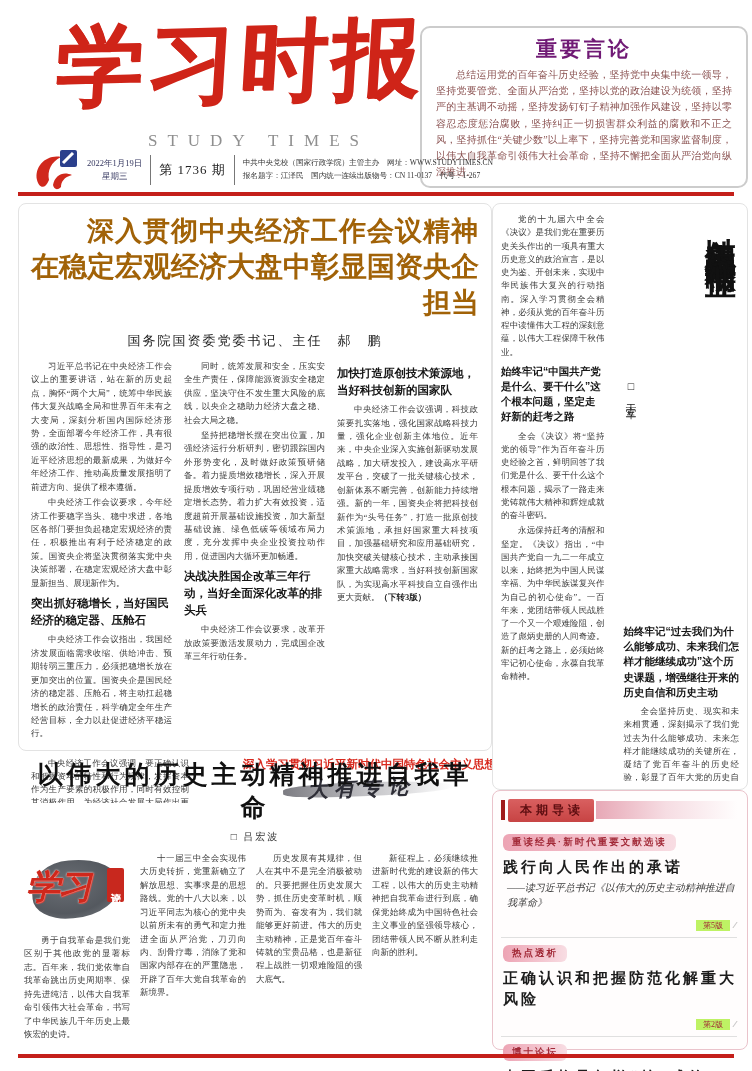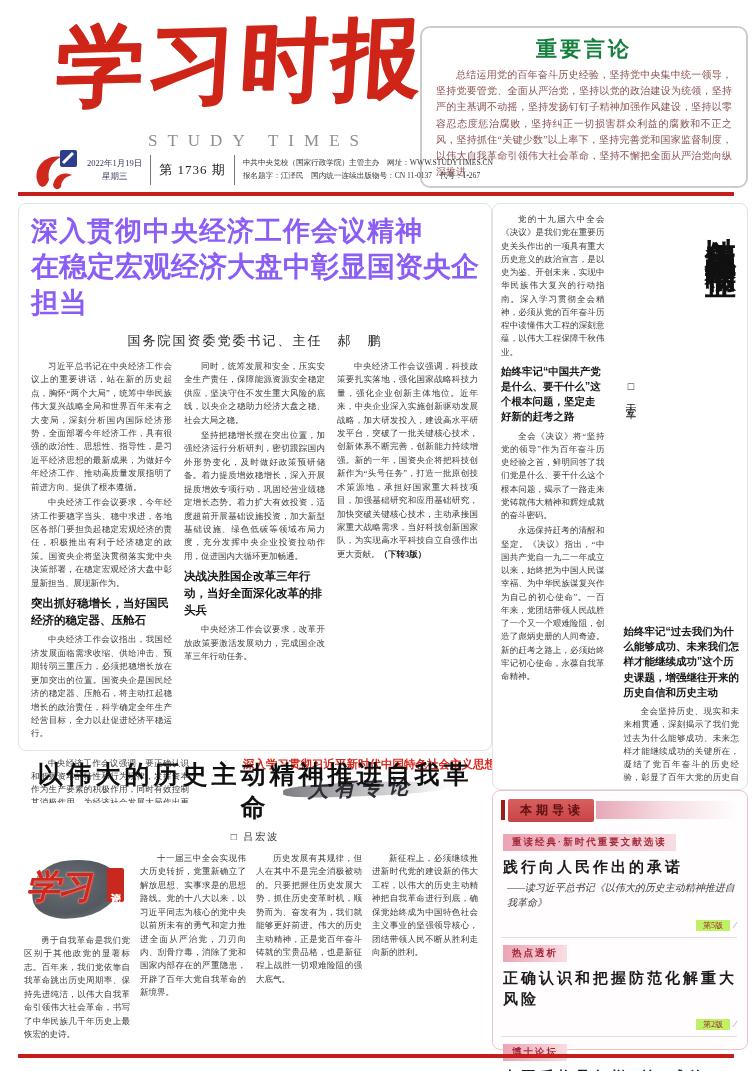--- a/index.html
+++ b/index.html
@@ -21,42 +21,42 @@
     position:absolute; left:148px; top:131px;
     font-family:"Liberation Serif", serif; font-size:17px;
     letter-spacing:10px; color:#8f8f8f;
   }
   .quote-box {
     position:absolute; left:420px; top:26px; width:328px; height:162px;
     border:2px solid #cccccc; border-radius:10px; background:#fff;
     padding:7px 14px 6px 14px;
   }
   .quote-box h2 {
-    text-align:center; color:#15803d; font-size:21px; letter-spacing:3px;
+    text-align:center; color:#701a75; font-size:21px; letter-spacing:3px;
     font-family:"Liberation Sans", sans-serif; font-weight:bold; margin-bottom:4px;
   }
   .quote-box p {
     font-size:10px; line-height:1.62; color:#8a5150; text-align:justify;
     text-indent:2em; font-weight:500;
   }
   .info-row { position:absolute; left:30px; top:146px; height:48px; display:flex; align-items:center; }
   .emblem { width:50px; height:46px; margin-right:7px; }
   .date-block { font-size:8.5px; color:#33355e; line-height:1.5; text-align:center; }
   .vdiv { width:1px; height:30px; background:#777; margin:0 8px; }
   .issue-no { font-size:13px; color:#222; letter-spacing:1px; white-space:nowrap; }
   .pub-block { font-size:7.6px; color:#333; line-height:1.65; white-space:nowrap; }
   .red-rule-top { position:absolute; left:18px; top:192px; width:716px; height:4px; background:#c41f1a; }
   .red-rule-bottom { position:absolute; left:18px; top:1054px; width:716px; height:4px; background:#c41f1a; }
 
   
   .main-box {
     position:absolute; left:18px; top:203px; width:474px; height:548px;
     border:1px solid #e3e3e3; border-radius:8px; background:#fff; padding:10px 12px 6px 12px;
   }
-  .headline { text-align:left; font-family:Liberation Serif, serif; font-weight:bold; color:#8b5cf6; }
+  .headline { text-align:right; font-family:Liberation Serif, serif; font-weight:bold; color:#a16207; }
   .headline .h1 { font-size:27px; letter-spacing:1px; line-height:1.3; }
   .headline .h2 { font-size:28px; letter-spacing:0px; line-height:1.3; }
   .byline { text-align:center; font-size:13px; color:#222; margin:10px 0 10px 0; letter-spacing:2px; }
   .main-cols { display:flex; gap:12px; }
   .mcol { width:141px; height:392px; overflow:hidden; font-size:8.5px; line-height:1.58; color:#3a3a3a; text-align:justify; }
   .mcol p { text-indent:2em; margin-bottom:2px; }
   .sub-head {
     font-family:"Liberation Sans", sans-serif; font-weight:bold; font-size:11.5px;
     color:#161616; line-height:1.45; margin:5px 0 5px 0; text-indent:0 !important; text-align:left;
   }
@@ -118,21 +118,21 @@
   .digest-header { display:flex; align-items:center; height:22px; margin-bottom:6px; }
   .digest-header .bar { width:4px; height:20px; background:#a01d1d; margin-right:3px; }
   .digest-header .label { background:linear-gradient(#d96060,#c74343); color:#5c0d10; font-weight:bold;
     font-family:"Liberation Sans", sans-serif; font-size:12px; letter-spacing:4px; padding:3px 10px 3px 12px; border-radius:2px; }
   .digest-header .band { flex:1; height:18px; margin-left:2px;
     background:linear-gradient(to right, #e7a8b6, #f6dde3, rgba(255,255,255,0)); }
   .digest-item { padding:4px 0 3px 2px; border-bottom:1px solid #e0e0e0; }
   .digest-item:last-child { border-bottom:none; }
   .digest-label { display:inline-block; background:linear-gradient(to right,#eda4b4,#f8dde3); color:#a22a38;
     font-family:"Liberation Sans", sans-serif; font-weight:bold; font-size:9.5px; letter-spacing:2px;
-    padding:2px 9px; border-radius:0; margin-bottom:6px; }
+    padding:2px 9px; border-radius:6px; margin-bottom:6px; }
   .digest-title { font-family:"DejaVu Serif", serif; font-weight:bold; font-size:15px; color:#1c1c1c;
     letter-spacing:3px; line-height:1.35; }
   .digest-subtitle { font-size:10px; color:#3c3c3c; line-height:1.5; margin-top:3px; padding-left:4px; font-style:italic; }
   .digest-page { text-align:right; margin:4px 2px 2px 0; }
   .digest-page .pg { background:#bef264; color:#a02a34; font-size:8px; padding:1px 7px; }
   .digest-page .slashes { color:#b8b8b8; font-size:9px; letter-spacing:-1px; }
 </style>
 </head>
 <body>
 
@@ -181,20 +181,21 @@
         <div class="sub-head">突出抓好稳增长，当好国民经济的稳定器、压舱石</div>
         <p>中央经济工作会议指出，我国经济发展面临需求收缩、供给冲击、预期转弱三重压力，必须把稳增长放在更加突出的位置。国资央企是国民经济的稳定器、压舱石，将主动扛起稳增长的政治责任，科学确定全年生产经营目标，全力以赴促进经济平稳运行。</p>
       </div>
       <div class="mcol">
         <p>同时，统筹发展和安全，压实安全生产责任，保障能源资源安全稳定供应，坚决守住不发生重大风险的底线，以央企之稳助力经济大盘之稳、社会大局之稳。</p>
         <p>坚持把稳增长摆在突出位置，加强经济运行分析研判，密切跟踪国内外形势变化，及时做好政策预研储备。着力提质增效稳增长，深入开展提质增效专项行动，巩固经营业绩稳定增长态势。着力扩大有效投资，适度超前开展基础设施投资，加大新型基础设施、绿色低碳等领域布局力度，充分发挥中央企业投资拉动作用，促进国内大循环更加畅通。</p>
         <div class="sub-head">决战决胜国企改革三年行动，当好全面深化改革的排头兵</div>
         <p>中央经济工作会议要求，改革开放政策要激活发展动力，完成国企改革三年行动任务。</p>
       </div>
       <div class="mcol">
+        <div class="sub-head">加快打造原创技术策源地，当好科技创新的国家队</div>
         <p><span>中央经济工作会议强调，科技政策要扎实落地，强化国家战略科技力量，强化企业创新主体地位。近年来，中央企业深入实施创新驱动发展战略，加大研发投入，建设高水平研发平台，突破了一批关键核心技术，创新体系不断完善，创新能力持续增强。新的一年，国资央企将把科技创新作为“头号任务”，打造一批原创技术策源地，承担好国家重大科技项目，加强基础研究和应用基础研究，加快突破关键核心技术，主动承接国家重大战略需求，当好科技创新国家队，为实现高水平科技自立自强作出更大贡献。</span><span class="turn-page">（下转3版）</span></p>
       </div>
     </div>
     <div class="main-bottom">
       <div class="main-bottom-text">
         <p>中央经济工作会议强调，要正确认识和把握资本的特性和行为规律，发挥资本作为生产要素的积极作用，同时有效控制其消极作用，为经济社会发展大局作出更大贡献。</p>
       </div>
       <div class="banner">
         <div class="banner-line">深入学习贯彻习近平新时代中国特色社会主义思想</div>
         <div class="calli-wrap">

